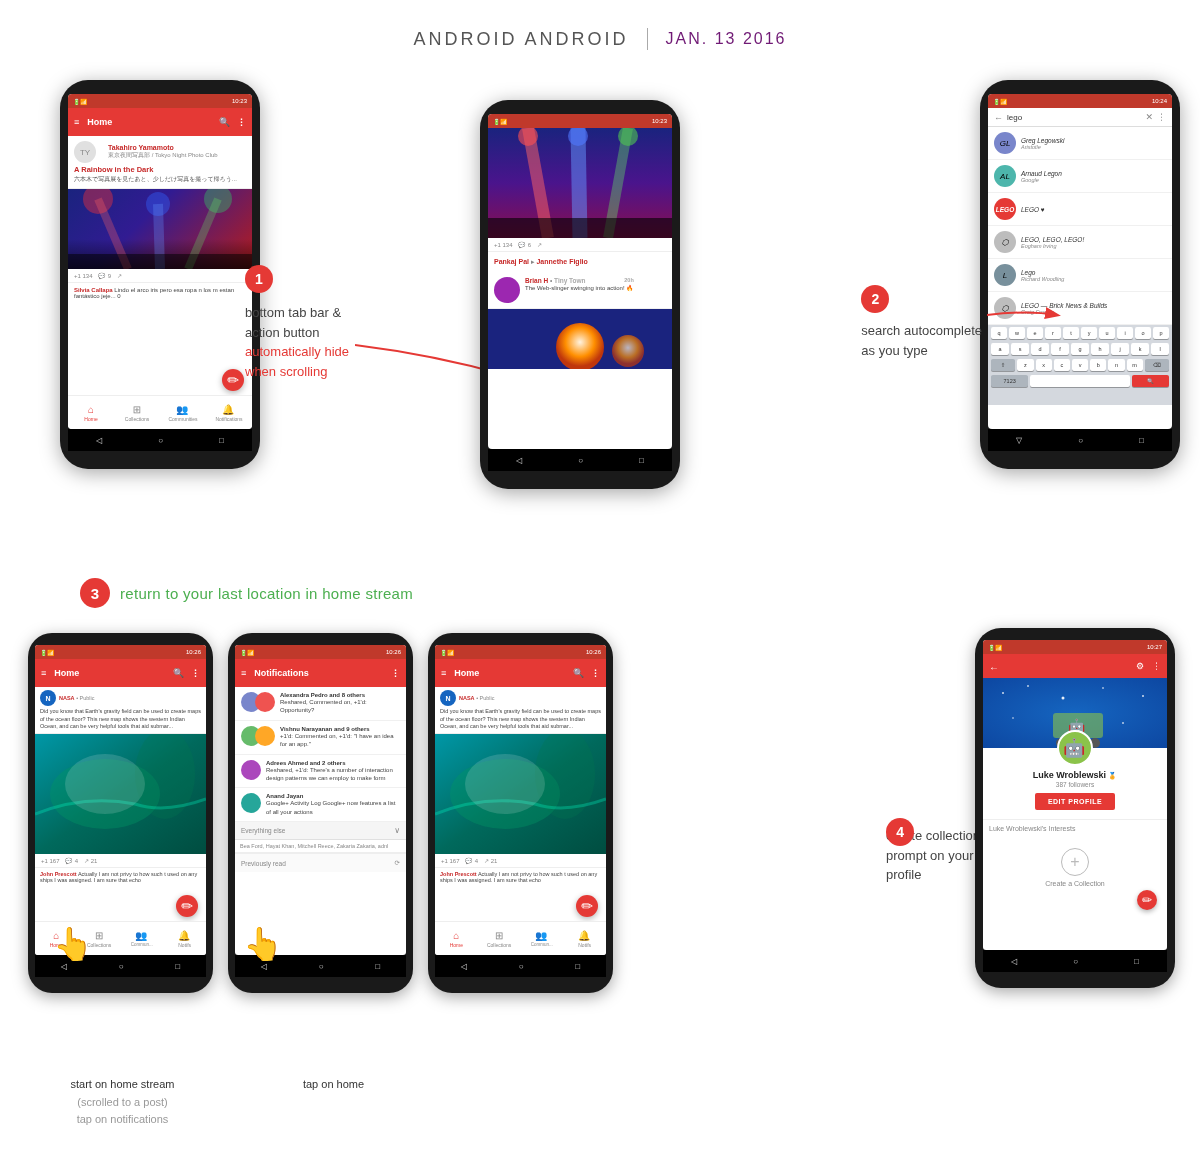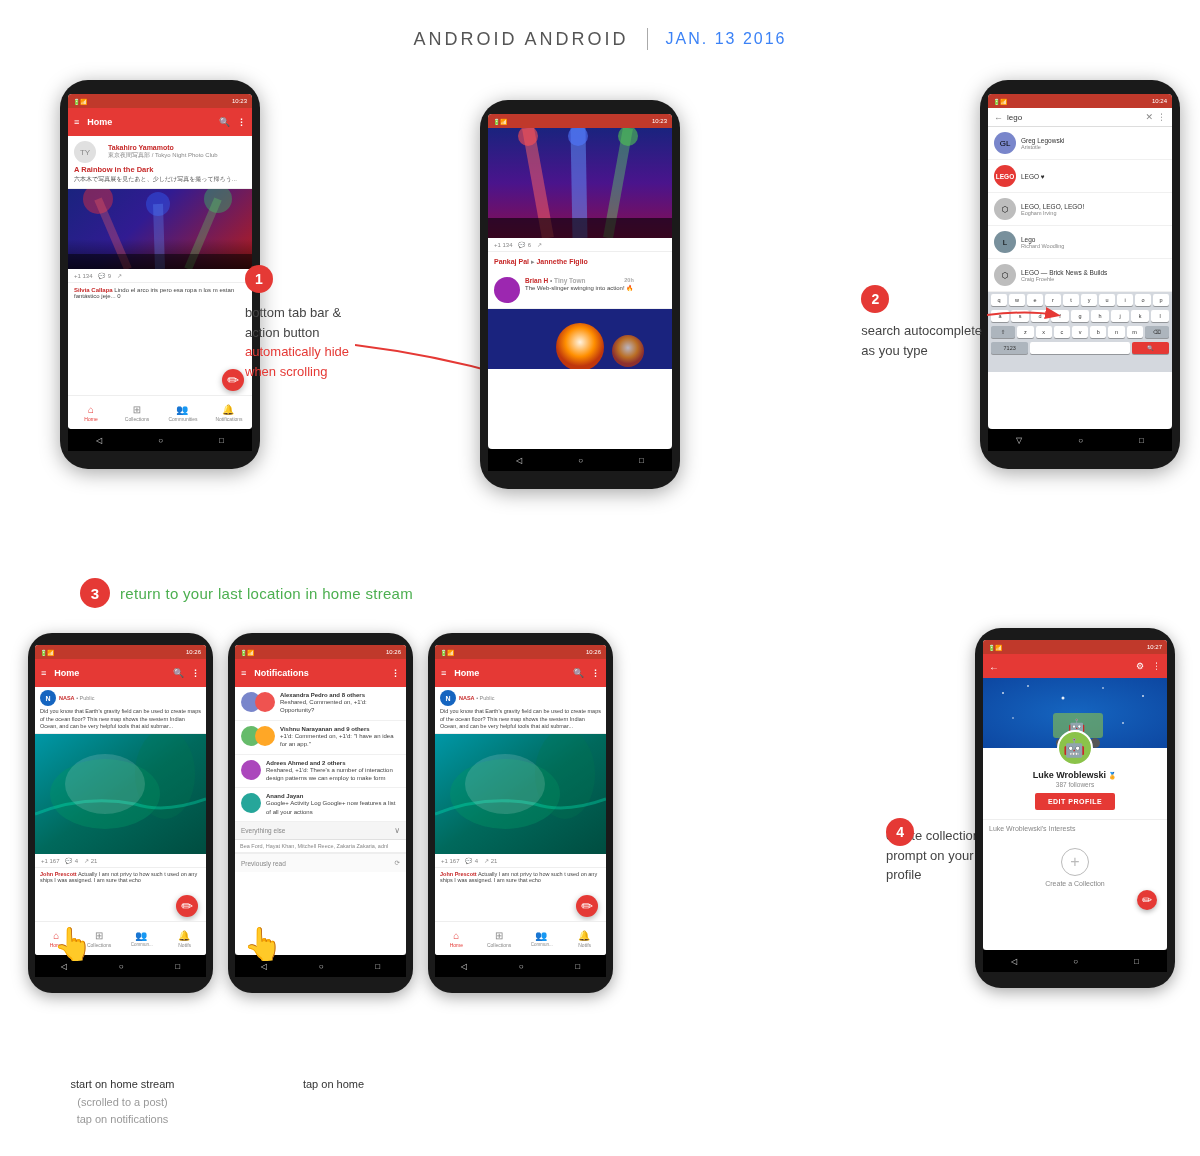--- a/index.html
+++ b/index.html
@@ -27,21 +27,21 @@
       color: #555;
       font-weight: 500;
     }
     .header-divider {
       width: 1px;
       height: 22px;
       background: #aaa;
     }
     .header-date {
       font-size: 16px;
-      color: #3b82f6;
+      color: #701a75;
       letter-spacing: 2px;
     }
 
     
     .top-row {
       display: flex;
       justify-content: center;
       align-items: flex-start;
       gap: 0;
       padding: 10px 40px 0 40px;
@@ -409,20 +409,21 @@
       background: transparent;
       border: none;
       outline: none;
     }
     .search-result-item {
       display: flex;
       align-items: center;
       padding: 5px 6px;
       gap: 5px;
       border-bottom: 1px solid #f0f0f0;
+      font-style: italic;
     }
     .search-result-avatar {
       width: 22px; height: 22px; border-radius: 50%;
       background: #e0e0e0;
       flex-shrink: 0;
       display: flex; align-items: center; justify-content: center;
       font-size: 8px;
     }
     .search-result-text { font-size: 6.5px; color: #333; font-weight: 500; }
     .search-result-sub { font-size: 5.5px; color: #888; }
@@ -710,20 +711,27 @@
         <span style="font-size:9px; color:#888;">⋮</span>
       </div>
 
       <div class="search-result-item">
         <div class="search-result-avatar" style="background:#7986cb;">GL</div>
         <div>
           <div class="search-result-text">Greg Legowski</div>
           <div class="search-result-sub">Aristotle</div>
         </div>
       </div>
+      <div class="search-result-item">
+        <div class="search-result-avatar" style="background:#4db6ac;">AL</div>
+        <div>
+          <div class="search-result-text">Arnaud Legon</div>
+          <div class="search-result-sub">Google</div>
+        </div>
+      </div>
       <div class="search-result-item lego-result">
         <div class="search-result-avatar" style="background:#e53935; color:#fff; font-weight:bold; font-size:6.5px;">LEGO</div>
         <div>
           <div class="search-result-text">LEGO ♥</div>
         </div>
       </div>
       <div class="search-result-item">
         <div class="search-result-avatar" style="background:#bdbdbd;">⬡</div>
         <div>
           <div class="search-result-text">LEGO, LEGO, LEGO!</div>

